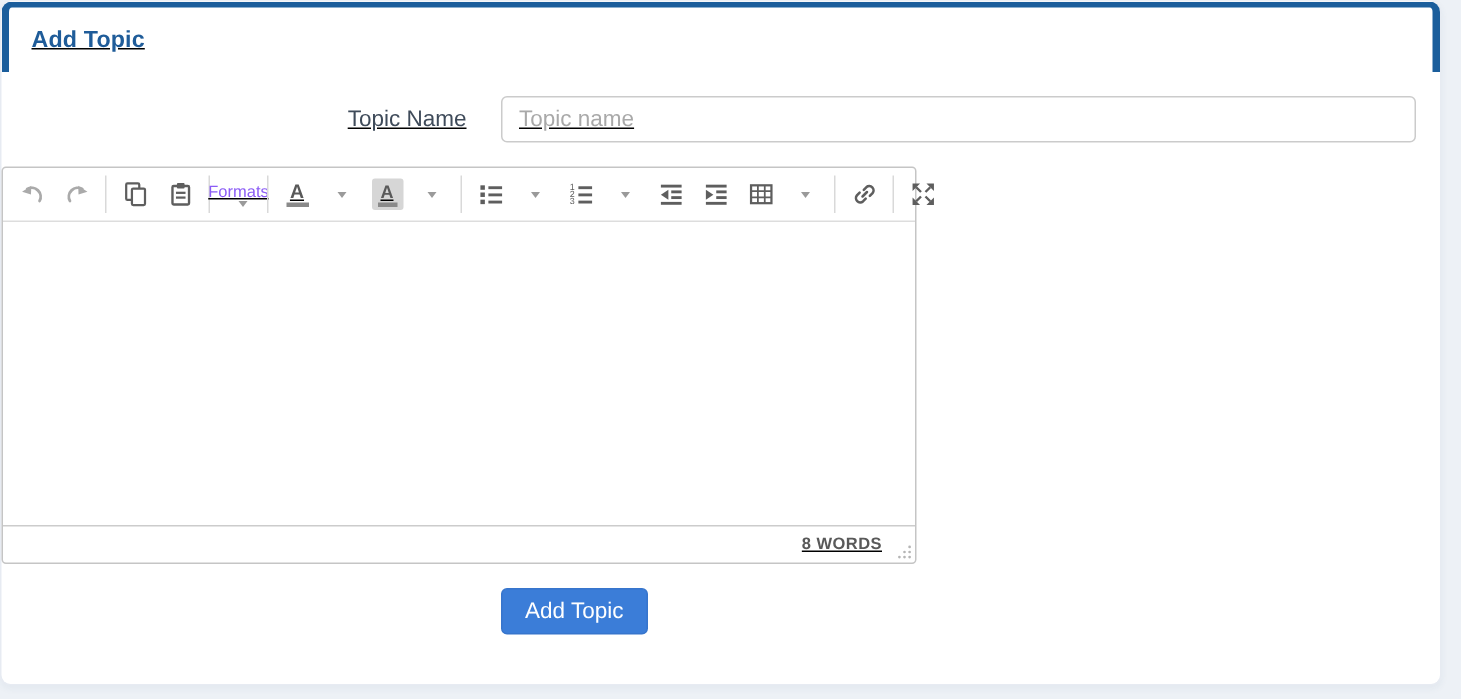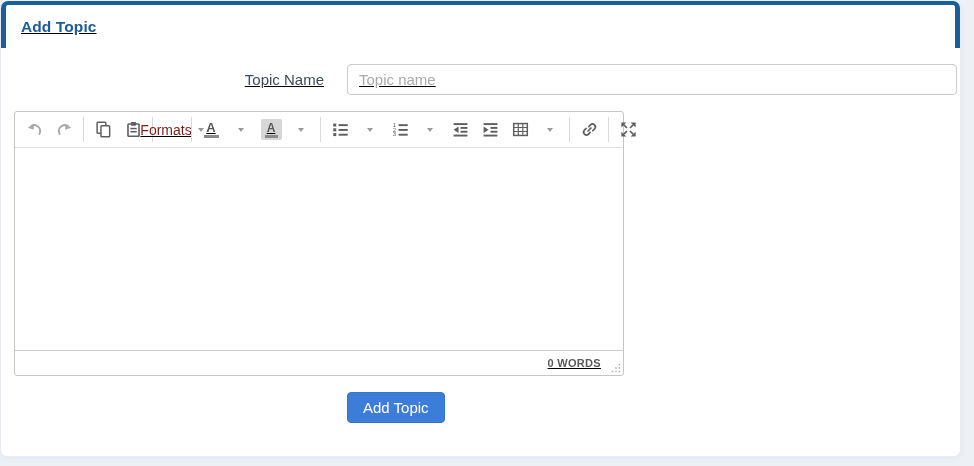--- a/index.html
+++ b/index.html
@@ -24,21 +24,21 @@
     border-top:4px solid #1b5e9c;
     border-left:5px solid #1b5e9c;
     border-right:5px solid #1b5e9c;
     border-radius:7px 7px 0 0;
     background:#fff;
     display:flex; align-items:center;
     padding-left:15px;
   }
   .card-title { color:#1f5c99; font-size:15.5px; font-weight:bold; letter-spacing:.1px; }
 
-  .form-area { padding-top:16px;margin-left:13px; }
+  .form-area { padding-top:16px; }
   .row { display:flex; margin-bottom:16px; }
   .label-col {
     flex:none; width:310px; margin-right:23px;
     text-align:right; color:#3f4b5a; font-size:15px; line-height:20px;
   }
   .row-name { align-items:center; }
   .row-details .label-col { padding-top:9px; }
 
   .topic-name-input {
     width:610px; height:31px;
@@ -64,21 +64,21 @@
     display:flex; align-items:center; justify-content:center;
     color:#5e5e5e; border-radius:3px; cursor:pointer;
   }
   .tb-btn.disabled { color:#aaaaaa; }
   .tb-sep { flex:none; width:1px; height:25px; background:#d9d9d9; margin:0 4px; }
   .caret {
     width:0; height:0; margin-left:6px;
     border-left:3.5px solid transparent; border-right:3.5px solid transparent;
     border-top:4.5px solid #9a9a9a;
   }
-  .formats-btn { font-size:14px; color:#7f1d1d; padding:0 9px; }
+  .formats-btn { font-size:11px; color:#8b5cf6; padding:0 9px;flex-direction:column; }
   .color-a { display:flex; flex-direction:column; align-items:center; line-height:1; }
   .color-a .letter { font-size:13px; font-weight:bold; color:#595959; }
   .color-a .swatch { width:15px; height:3px; background:#8a8a8a; margin-top:1px; }
   .backcolor-box {
     background:#d6d6d6; border-radius:2px; padding:3px 4px 2px 4px;
     display:flex; flex-direction:column; align-items:center; line-height:1;
   }
   .backcolor-box .letter { font-size:12px; font-weight:bold; color:#595959; }
   .backcolor-box .swatch { width:13px; height:2.5px; background:#8a8a8a; margin-top:1px; }
 
@@ -277,21 +277,21 @@
                 <polygon points="1.3,14.7 1.3,10 6,14.7" stroke="none"></polygon>
                 <polygon points="14.7,14.7 10,14.7 14.7,10" stroke="none"></polygon>
               </svg>
             </span>
           </div>
         </div>
 
         <div class="edit-content"></div>
 
         <div class="statusbar">
-          <span class="wordcount">0 WORDS</span>
+          <span class="wordcount">8 WORDS</span>
           <span class="resize-handle">
             <svg width="10" height="10" viewBox="0 0 10 10" fill="#b5b5b5">
               <circle cx="8.4" cy="1.6" r="0.9"></circle>
               <circle cx="8.4" cy="5" r="0.9"></circle>
                 <circle cx="5" cy="5" r="0.9"></circle>
               <circle cx="8.4" cy="8.4" r="0.9"></circle>
                 <circle cx="5" cy="8.4" r="0.9"></circle>
                 <circle cx="1.6" cy="8.4" r="0.9"></circle>
             </svg>
           </span>

